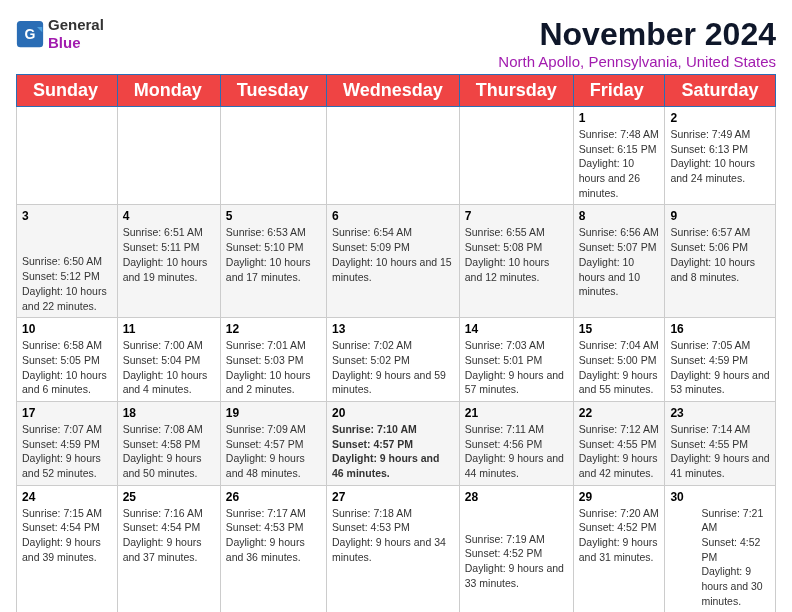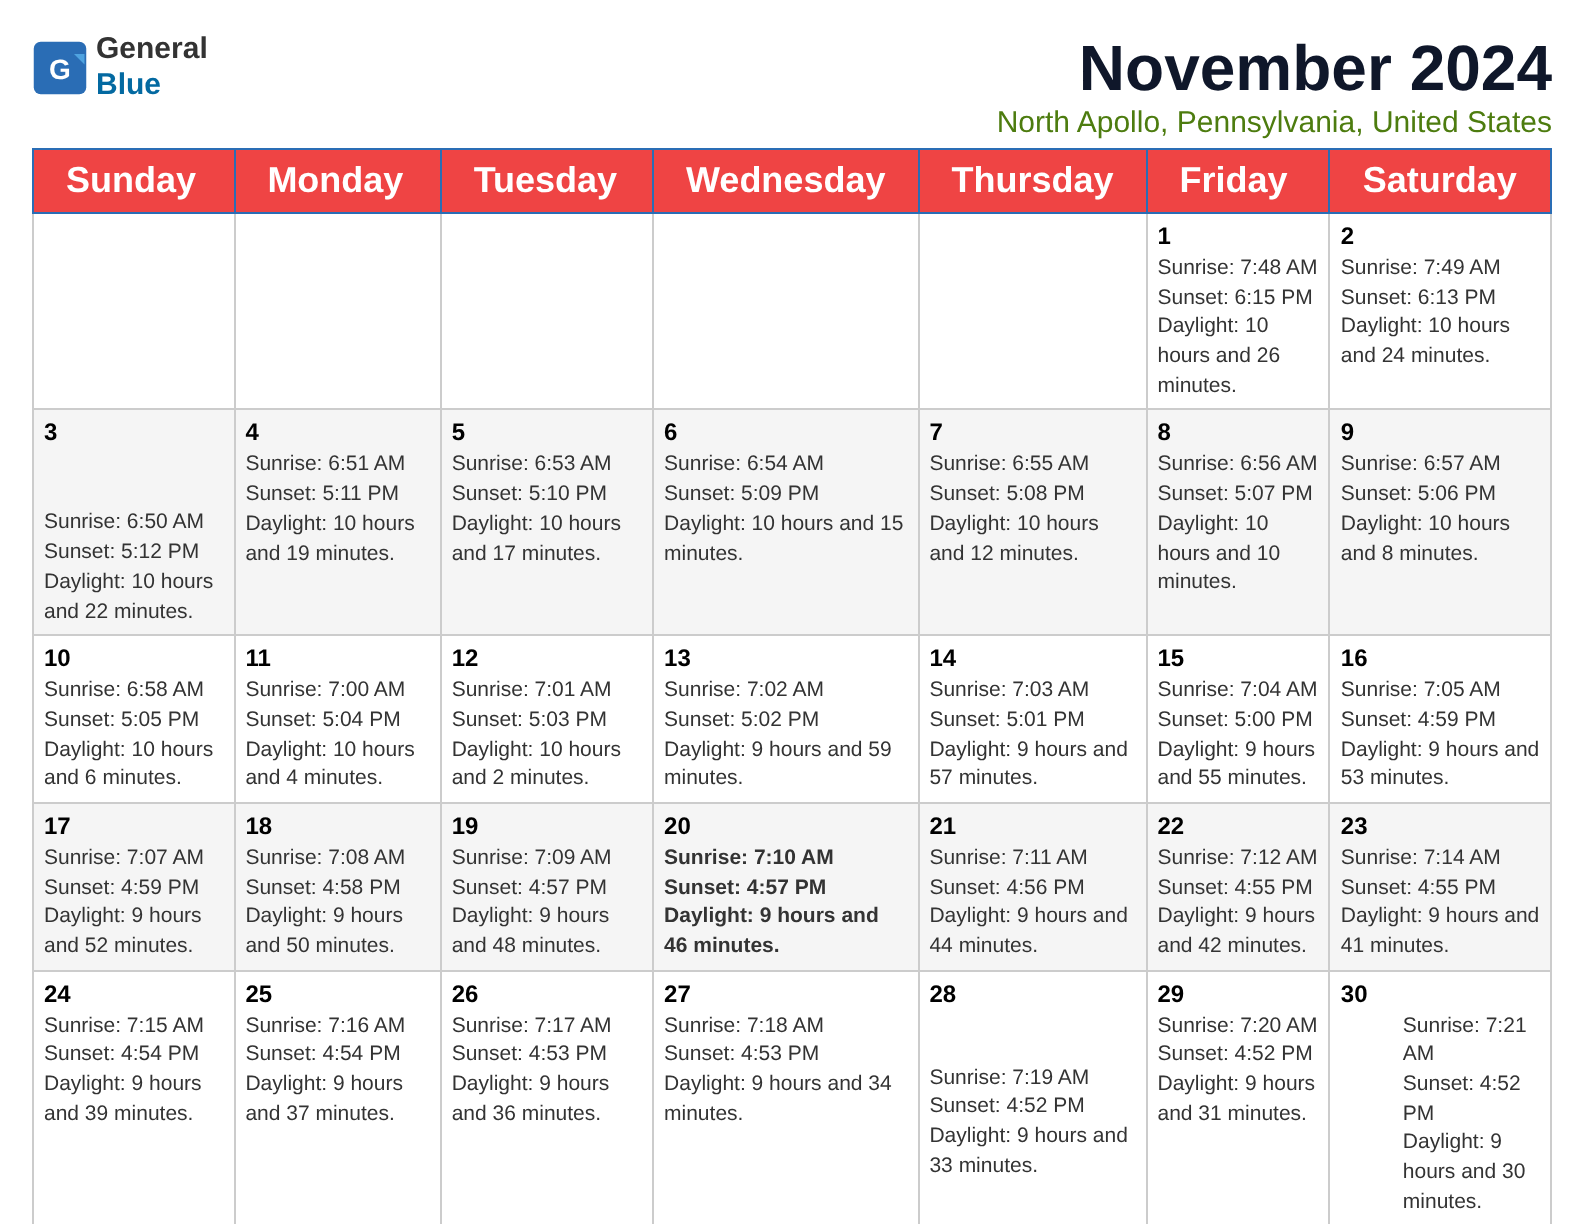--- a/index.html
+++ b/index.html
@@ -20,36 +20,36 @@
       display: flex;
       align-items: center;
       gap: 4px;
     }
     .logo-text {
       font-size: 15px;
       font-weight: bold;
       line-height: 1.2;
     }
     .logo-text .general { color: #333; }
-    .logo-text .blue { color: #0369a1; }
+    .logo-text .blue { color: #a21caf; }
     .logo-icon {
       width: 28px;
       height: 28px;
     }
     .title-area {
       text-align: right;
     }
     .month-title {
       font-size: 32px;
       font-weight: bold;
       color: #0f172a;
     }
     .location-title {
       font-size: 15px;
-      color: #4d7c0f;
+      color: #a21caf;
     }
     table {
       width: 100%;
       border-collapse: collapse;
       font-size: 11px;
     }
     thead th {
       background-color: #ef4444;
       color: #fff;
       text-align: left;

